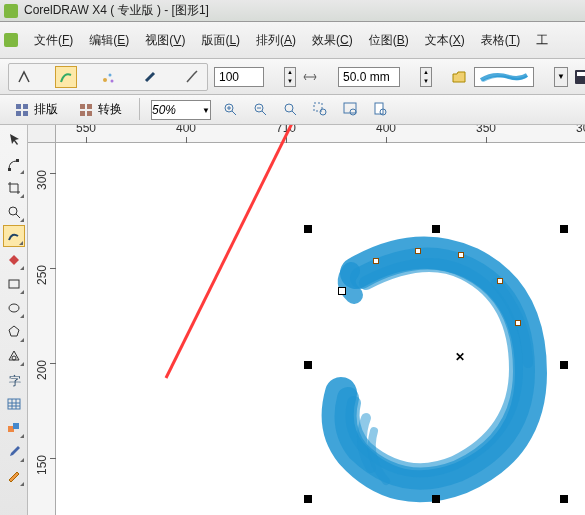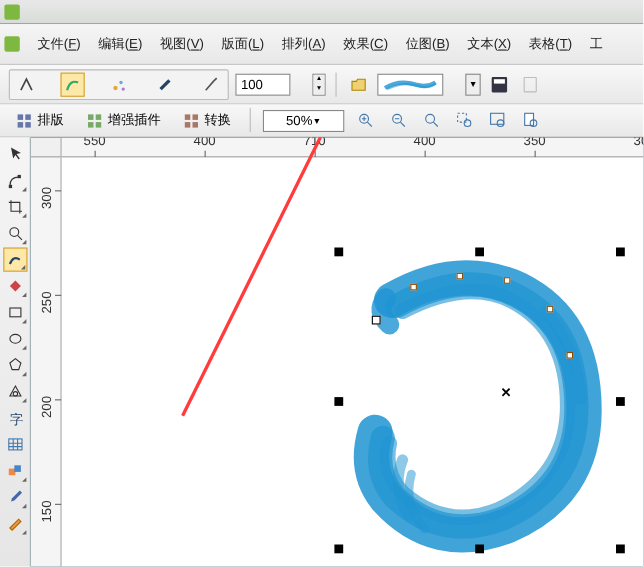--- a/index.html
+++ b/index.html
@@ -25,21 +25,21 @@
 .input-box { background: #fff; border: 1px solid #888; padding: 2px 4px; min-width: 50px; height: 20px; display: flex; align-items: center; }
 .spinner { width: 12px; height: 20px; display: flex; flex-direction: column; border: 1px solid #888; }
 .spinner div { flex: 1; background: #eee; display: flex; align-items: center; justify-content: center; font-size: 6px; }
 .stroke-preview { width: 60px; height: 20px; background: #fff; border: 1px solid #888; display: flex; align-items: center; justify-content: center; position: relative; }
 .stroke-preview svg { width: 50px; height: 14px; }
 .dropdown-arrow { width: 14px; height: 20px; background: #eee; border: 1px solid #888; display: flex; align-items: center; justify-content: center; font-size: 8px; }
 
 
 .toolbar2 { background: linear-gradient(#f8f8f8, #e8e8e8); height: 30px; display: flex; align-items: flex-end; padding: 4px 8px; border-bottom: 1px solid #bbb; gap: 8px; }
 .tb2-btn { display: flex; align-items: center; gap: 4px; padding: 2px 6px; }
-.zoom-box { background: #fff; border: 1px solid #888; padding: 2px 20px; min-width: 60px; height: 20px; display: flex; align-items: center; justify-content: space-between; }
+.zoom-box { background: #fff; border: 1px solid #888; padding: 2px 0; min-width: 60px; height: 20px; display: flex; align-items: center; justify-content: space-between; font-style: italic; }
 
 
 .workarea { display: flex; height: calc(100% - 110px); }
 
 
 .toolbox { width: 28px; background: linear-gradient(#f5f5f5,#e5e5e5); border-right: 1px solid #bbb; display: flex; flex-direction: column; align-items: center; padding-top: 4px; gap: 2px; }
 .toolbox-btn { width: 22px; height: 22px; display: flex; align-items: center; justify-content: center; cursor: default; position: relative; }
 .toolbox-btn.active { background: #fde8a8; border: 1px solid #d0a030; }
 .toolbox-btn .flyout { position: absolute; bottom: 1px; right: 1px; width: 0; height: 0; border-left: 4px solid transparent; border-bottom: 4px solid #666; }
 
@@ -72,20 +72,21 @@
 .divider { width: 1px; height: 22px; background: #bbb; margin: 0 3px; }
 .save-icon { width: 14px; height: 14px; background: #334; border-radius: 1px; position: relative; }
 .save-icon::after { content:""; position:absolute; top:2px; left:2px; width:10px; height:4px; background:#fff; }
 .trash-icon { width: 12px; height: 14px; border: 1px solid #888; border-radius: 1px; opacity: 0.5; }
 </style>
 </head>
 <body>
 
 <div class="titlebar">
   <div class="app-icon"></div>
+  <div class="title-text">CorelDRAW X4 ( 专业版 ) - [图形1]</div>
 </div>
 
 <div class="menubar">
   <div class="menu-icon"></div>
   <div id="menu-items" style="display: flex;">
       <div class="menu-item">文件(<u>F</u>)</div>
       <div class="menu-item">编辑(<u>E</u>)</div>
       <div class="menu-item">视图(<u>V</u>)</div>
       <div class="menu-item">版面(<u>L</u>)</div>
       <div class="menu-item">排列(<u>A</u>)</div>
@@ -131,20 +132,32 @@
   <div class="propbar-section">
     <div class="input-box">
       <span>100</span>
     </div>
     <div class="spinner">
         <div>▲</div>
         <div>▼</div>
       </div>
   </div>
 
+  <div class="propbar-section">
+    <svg class="ico" viewBox="0 0 16 16">
+        <path d="M2 8h12M4 5l-2 3 2 3M12 5l2 3-2 3" stroke="#555" fill="none"></path>
+      </svg>
+    <div class="input-box" style="min-width:62px">
+      <span>50.0 mm</span>
+    </div>
+    <div class="spinner">
+        <div>▲</div>
+        <div>▼</div>
+      </div>
+  </div>
 
   <div class="divider"></div>
 
   <div class="tool-icon-btn">
     <svg class="ico" viewBox="0 0 16 16">
         <path d="M2 5h4l1-2h7v10H2z" fill="#f0d070" stroke="#a80"></path>
       </svg>
   </div>
 
   <div class="propbar-section">
@@ -167,29 +180,20 @@
 
 <div class="toolbar2">
   <div class="tb2-btn">
     <svg class="ico" viewBox="0 0 16 16">
         <rect x="2" y="2" width="5" height="5" fill="#67a"></rect>
         <rect x="9" y="2" width="5" height="5" fill="#67a"></rect>
         <rect x="2" y="9" width="5" height="5" fill="#67a"></rect>
         <rect x="9" y="9" width="5" height="5" fill="#67a"></rect>
       </svg>
     <span>排版</span>
-  </div>
-  <div class="tb2-btn">
-    <svg class="ico" viewBox="0 0 16 16">
-        <rect x="2" y="2" width="5" height="5" fill="#7a6"></rect>
-        <rect x="9" y="2" width="5" height="5" fill="#7a6"></rect>
-        <rect x="2" y="9" width="5" height="5" fill="#7a6"></rect>
-        <rect x="9" y="9" width="5" height="5" fill="#7a6"></rect>
-      </svg>
-    <span>增强插件</span>
   </div>
   <div class="tb2-btn">
     <svg class="ico" viewBox="0 0 16 16">
         <rect x="2" y="2" width="5" height="5" fill="#a76"></rect>
         <rect x="9" y="2" width="5" height="5" fill="#a76"></rect>
         <rect x="2" y="9" width="5" height="5" fill="#a76"></rect>
         <rect x="9" y="9" width="5" height="5" fill="#a76"></rect>
       </svg>
     <span>转换</span>
   </div>

